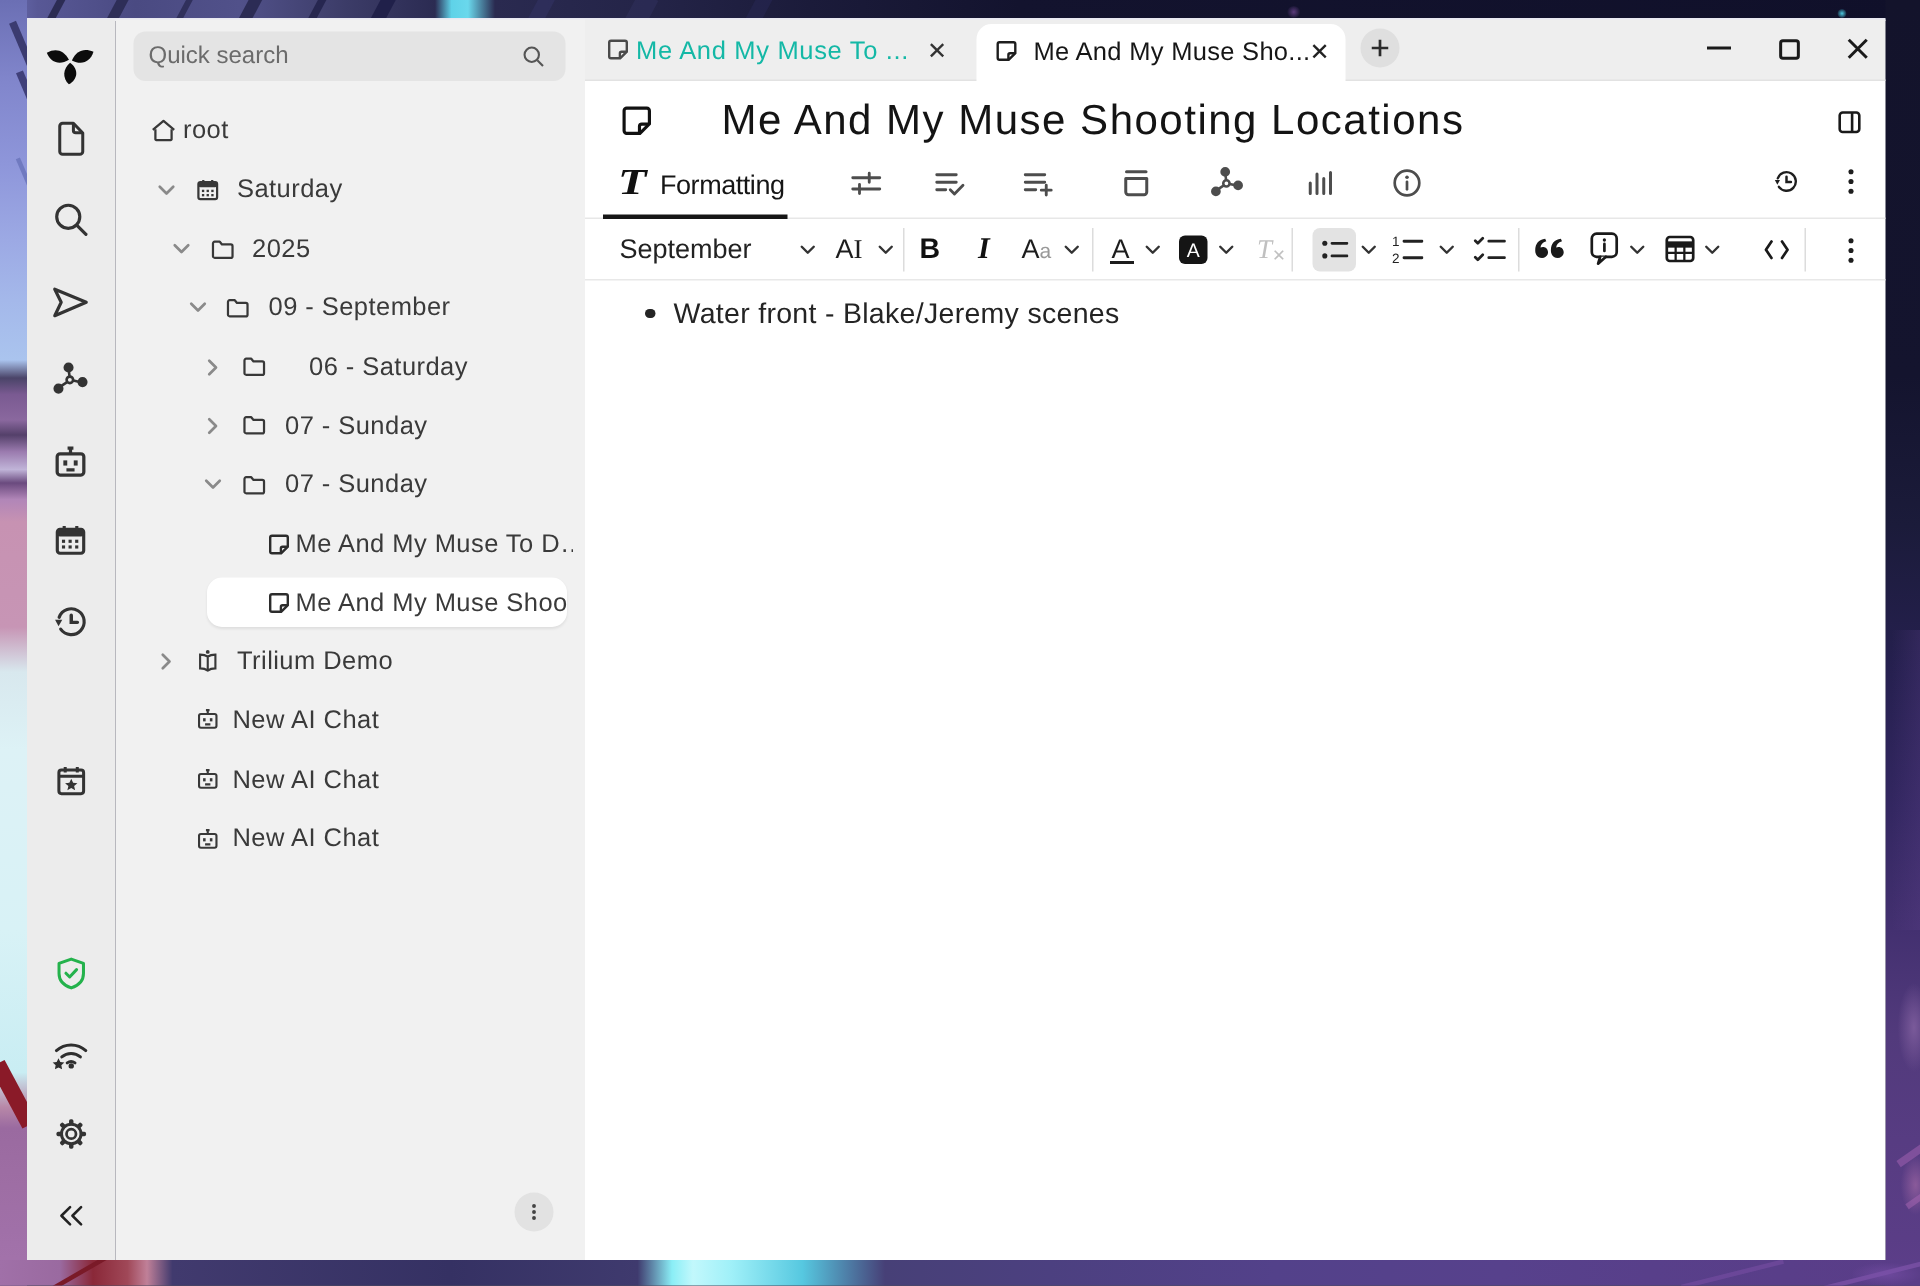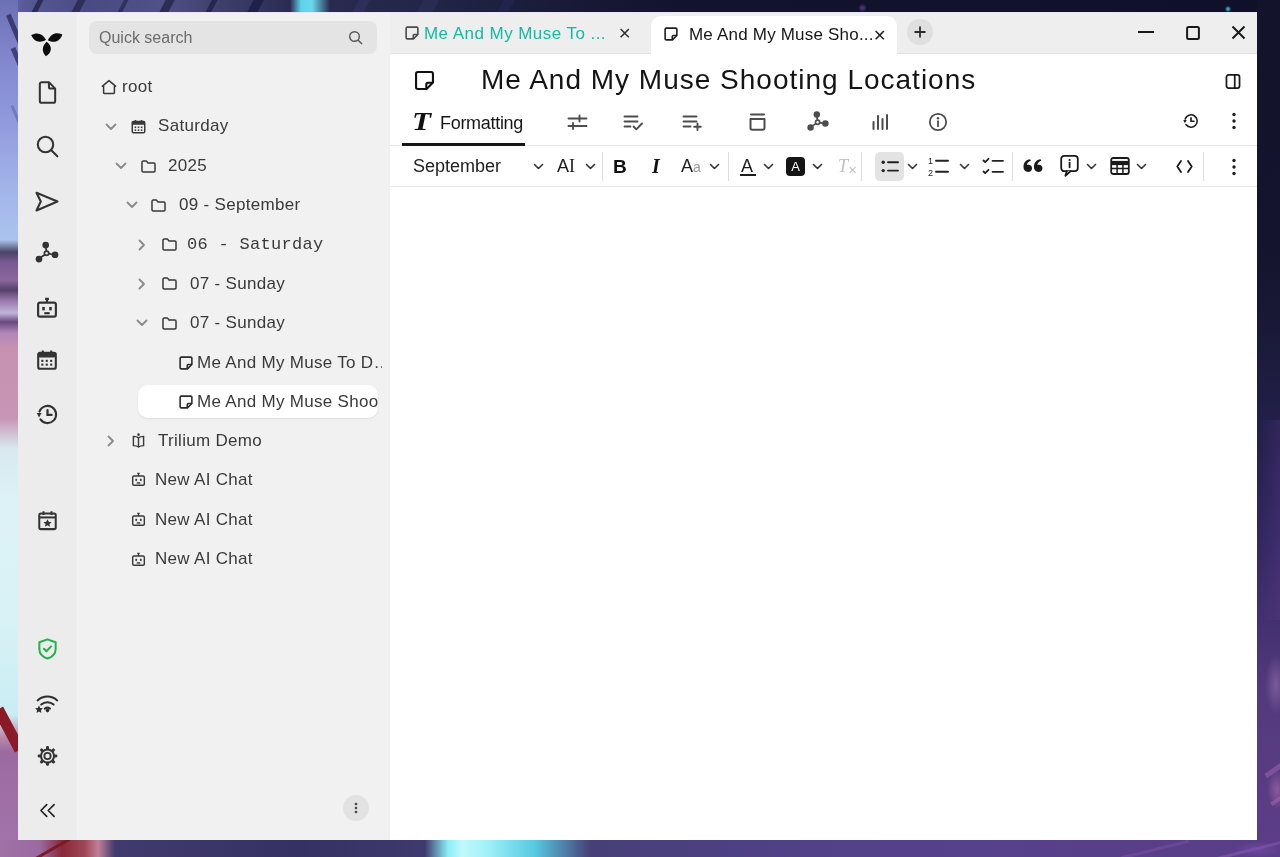--- a/index.html
+++ b/index.html
@@ -210,20 +210,21 @@
     <path d="M5 2 L1.3 7.5 L5 13 M12 2 L15.7 7.5 L12 13"></path>
   </svg>
 <div class="abs" style="left:1203px;top:152px;width:1px;height:29px;background:#dcdcdc;"></div>
 <svg class="abs" style="left:1228px;top:156px;" width="12" height="22" viewBox="0 0 12 22">
     <circle cx="6" cy="4.5" r="1.7" fill="#1e1e1e"></circle>
     <circle cx="6" cy="11" r="1.7" fill="#1e1e1e"></circle>
     <circle cx="6" cy="17.5" r="1.7" fill="#1e1e1e"></circle>
   </svg>
 
 <div class="abs" style="left:428px;top:196px;font-size:19px;color:#242424;line-height:28.4px;letter-spacing:0.2px;">
+  <div><span style="display:inline-block;width:21px;"><span style="display:inline-block;width:6.5px;height:6.5px;border-radius:50%;background:#242424;margin-left:2px;margin-bottom:3px;"></span></span>Water front - Blake/Jeremy scenes</div>
 </div>
 
 <div class="abs" style="left:89px;top:21px;width:288px;height:33px;background:#e4e4e4;border-radius:8px;"></div>
 <div class="abs" style="left:99px;top:21px;height:33px;display:flex;align-items:center;font-size:16px;color:#6b6b6b;">Quick search</div>
 <svg class="abs" style="left:348px;top:30px;" width="16" height="16" viewBox="0 0 16 16">
     <circle cx="6.5" cy="6.5" r="4.8" fill="none" stroke="#555" stroke-width="1.4"></circle>
     <path d="M10.2 10.2 L14 14" stroke="#555" stroke-width="1.4"></path>
   </svg>
 
 <div class="abs" style="left:138px;top:385px;width:240px;height:33px;background:#fff;border-radius:10px;box-shadow:0 1px 2px rgba(0,0,0,0.08);"></div>
@@ -266,21 +267,21 @@
     <path d="M2.8 6 a1.6 1.6 0 0 1 1.6-1.6 H9.2 l2.1 2.6 H19.6 a1.6 1.6 0 0 1 1.6 1.6 V18 a1.6 1.6 0 0 1 -1.6 1.6 H4.4 A1.6 1.6 0 0 1 2.8 18 Z" fill="none" stroke="#383838" stroke-width="2.1" stroke-linejoin="round"></path>
   </svg>
 <div class="abs tt" style="left:179px;top:195px;">09 - September</div>
 
 <svg class="abs chr" style="left:138px;top:239px;" width="8" height="12" viewBox="0 0 8 12">
     <path d="M1.5 1.5 L6 6 L1.5 10.5" fill="none" stroke="#8a8a8a" stroke-width="1.8" stroke-linecap="round" stroke-linejoin="round"></path>
   </svg>
 <svg class="abs fo" style="left:161px;top:236px;" width="17" height="17" viewBox="0 0 24 24">
     <path d="M2.8 6 a1.6 1.6 0 0 1 1.6-1.6 H9.2 l2.1 2.6 H19.6 a1.6 1.6 0 0 1 1.6 1.6 V18 a1.6 1.6 0 0 1 -1.6 1.6 H4.4 A1.6 1.6 0 0 1 2.8 18 Z" fill="none" stroke="#383838" stroke-width="2.1" stroke-linejoin="round"></path>
   </svg>
-<div class="abs tt" style="left:187px;top:235px;font-family:Liberation Mono, monospace;">06 - Saturday</div>
+<div class="abs tt" style="left:206px;top:235px;">06 - Saturday</div>
 
 <svg class="abs chr" style="left:138px;top:278px;" width="8" height="12" viewBox="0 0 8 12">
     <path d="M1.5 1.5 L6 6 L1.5 10.5" fill="none" stroke="#8a8a8a" stroke-width="1.8" stroke-linecap="round" stroke-linejoin="round"></path>
   </svg>
 <svg class="abs fo" style="left:161px;top:275px;" width="17" height="17" viewBox="0 0 24 24">
     <path d="M2.8 6 a1.6 1.6 0 0 1 1.6-1.6 H9.2 l2.1 2.6 H19.6 a1.6 1.6 0 0 1 1.6 1.6 V18 a1.6 1.6 0 0 1 -1.6 1.6 H4.4 A1.6 1.6 0 0 1 2.8 18 Z" fill="none" stroke="#383838" stroke-width="2.1" stroke-linejoin="round"></path>
   </svg>
 <div class="abs tt" style="left:190px;top:274px;">07 - Sunday</div>
 
 <svg class="abs chd" style="left:136px;top:319px;" width="12" height="8" viewBox="0 0 12 8">

